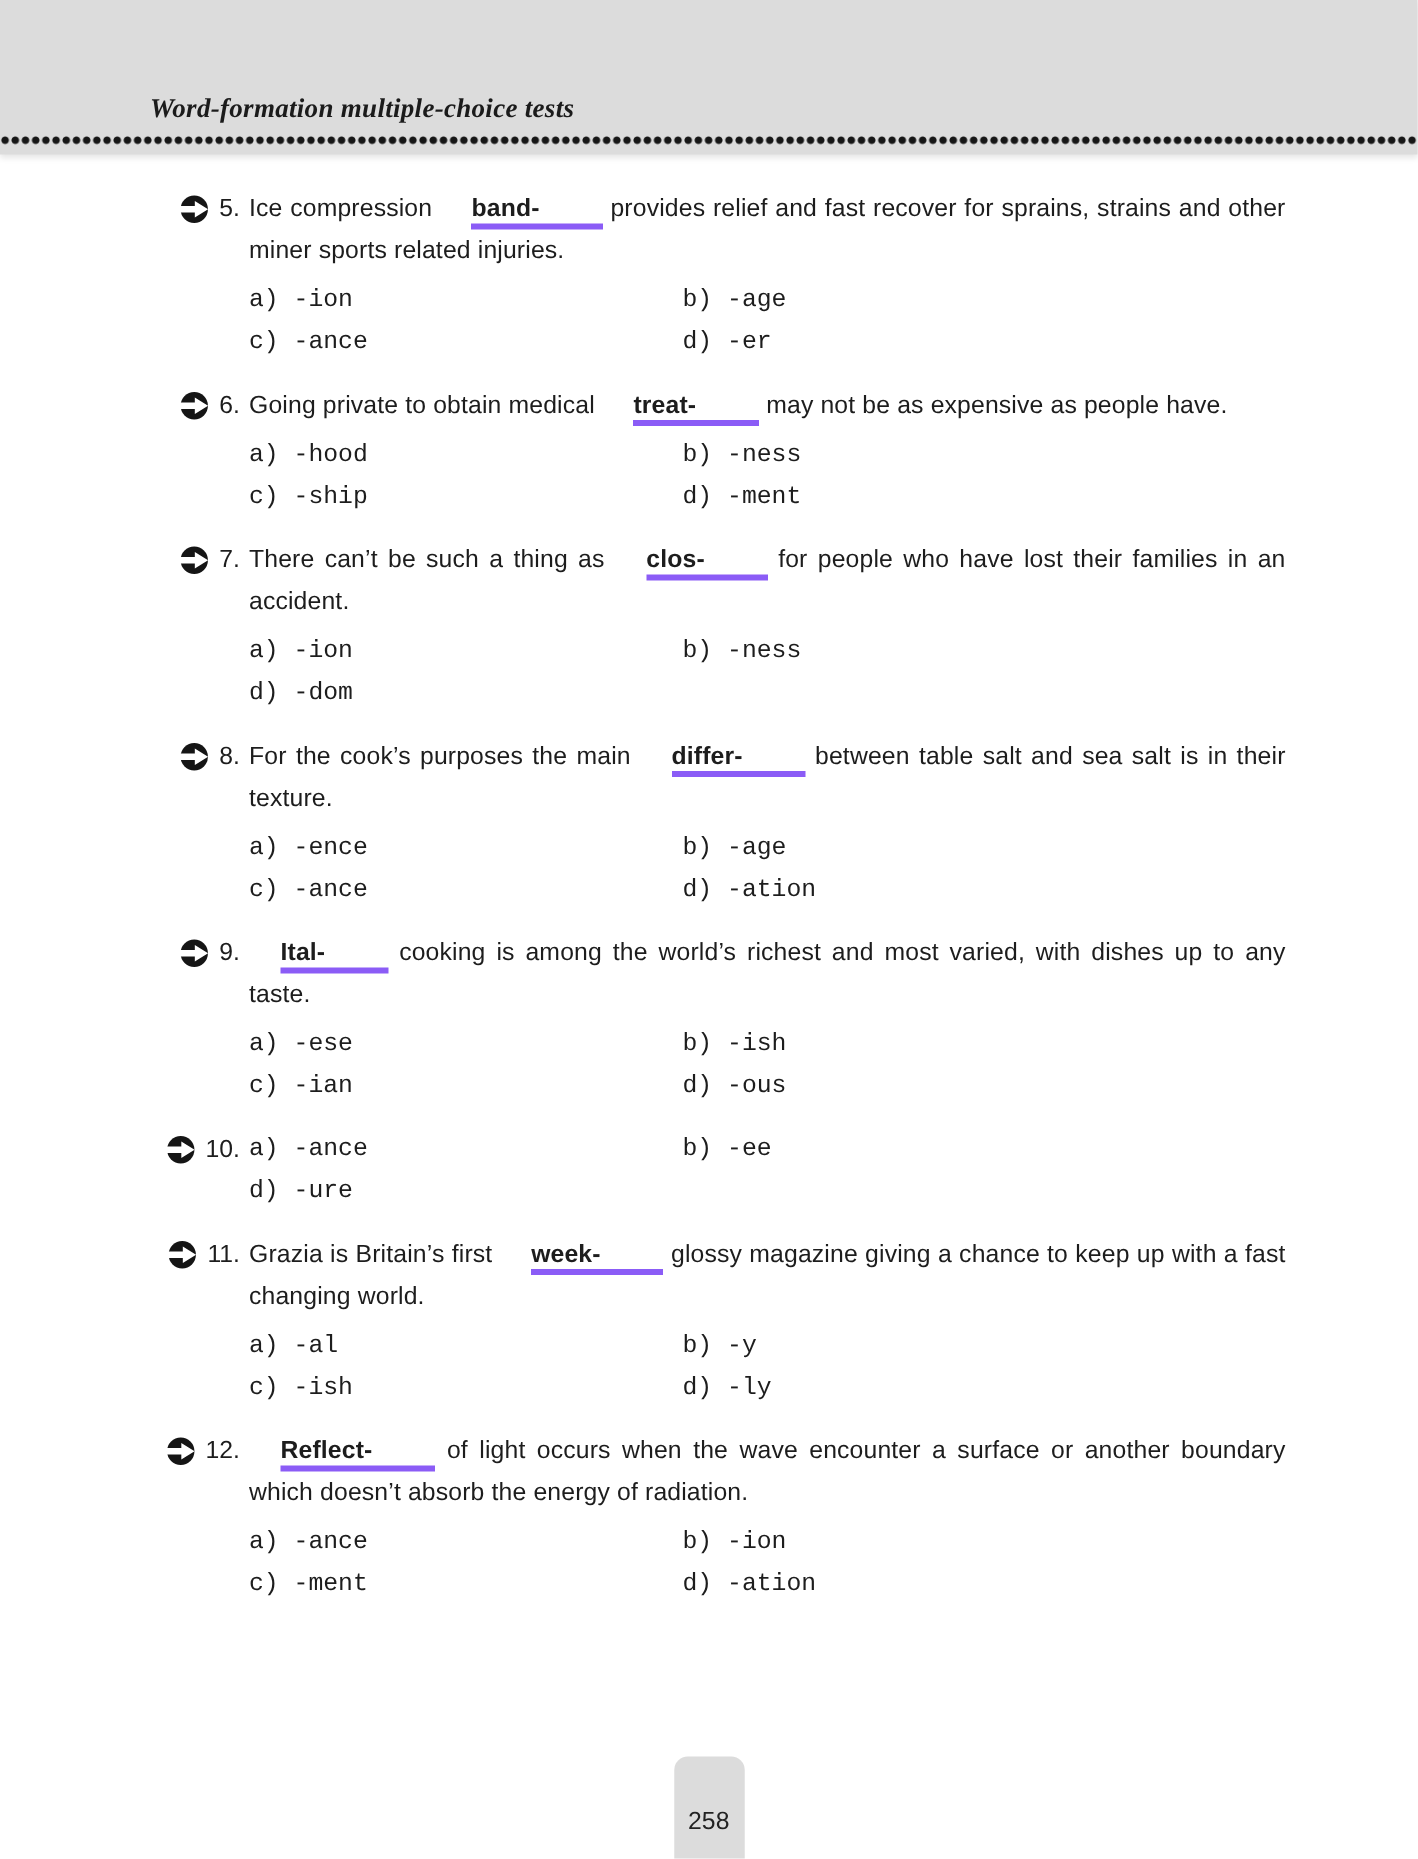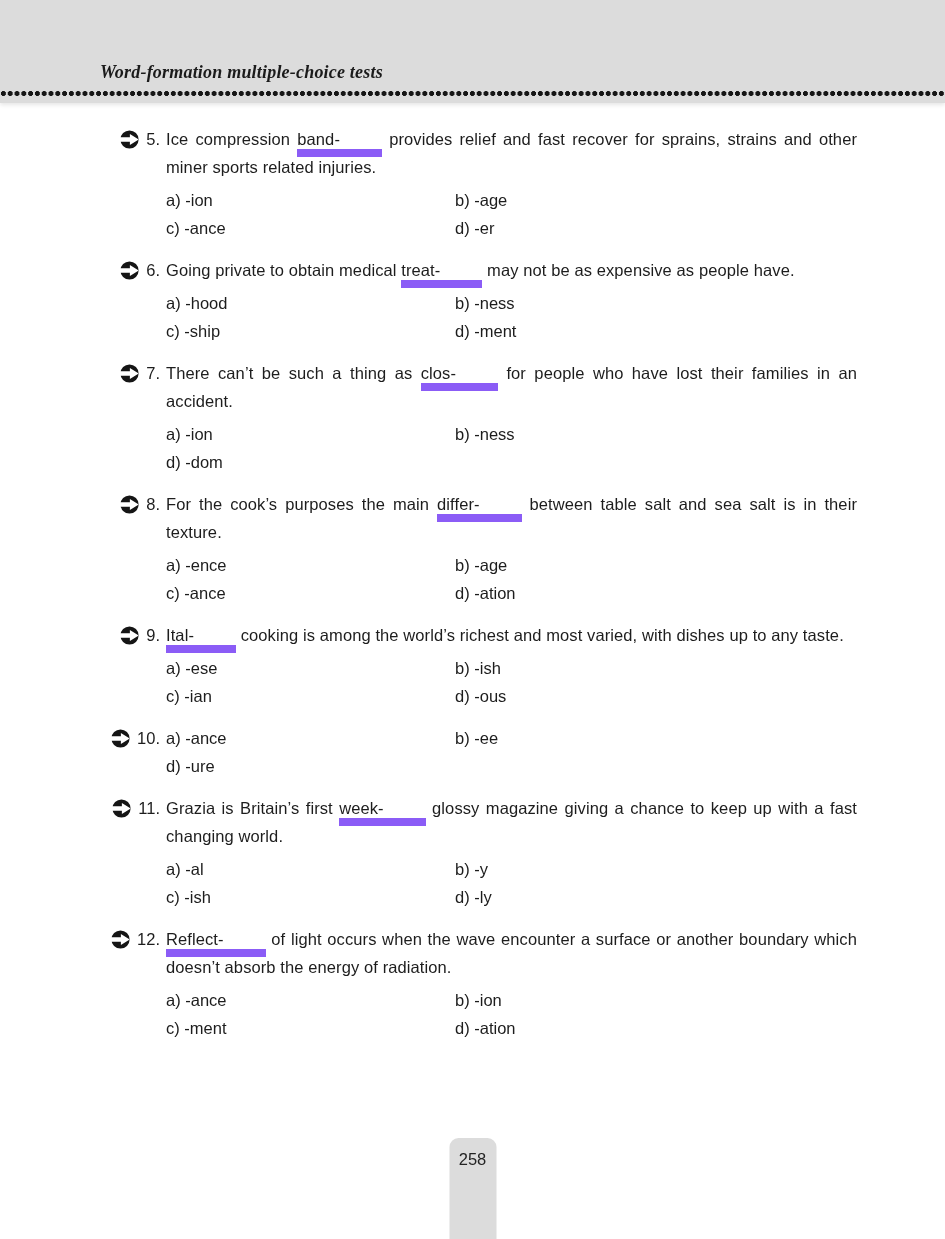--- a/index.html
+++ b/index.html
@@ -62,49 +62,51 @@
   .q-icon svg { display: block; }
   .q-num { font-size: 16.5px; color: #1d1d1d; }
   .q-text {
     margin: 0 0 5px 0;
     font-size: 16.5px;
     line-height: 28px;
     text-align: justify;
     letter-spacing: 0.1px;
   }
   .stem-wrap {
-    font-weight: normal;
-    border-bottom: 8px solid #8b5cf6;
+    font-weight: bold;
+    border-bottom: 4px solid #8b5cf6;
     padding-bottom: 1px;
+    margin-left: 21px;
   }
   .blank {
     display: inline-block;
     width: 42px;
     height: 1px;
   }
   .options {
     display: grid;
     grid-template-columns: 289px auto;
     justify-content: start;
     font-size: 16.5px;
     line-height: 28px;
+    font-family: Liberation Mono, monospace;
   }
 
   
   .footer-tab {
     position: absolute;
     bottom: 0;
     left: 50%;
     transform: translateX(-50%);
     width: 47px;
-    height: 101px;
+    height: 68px;
     background: var(--band-color, #dcdcdc);
     border-radius: 9px 9px 0 0;
     box-sizing: border-box;
-    padding-top: 12px;
+    padding-top: 34px;
     text-align: center;
   }
   .page-number {
     font-size: 16.5px;
     color: #232323;
   }
 </style>
 </head>
 <body style="--band-color: #dcdcdc; --dot-color: #161616; color: rgb(29, 29, 29);">
 

